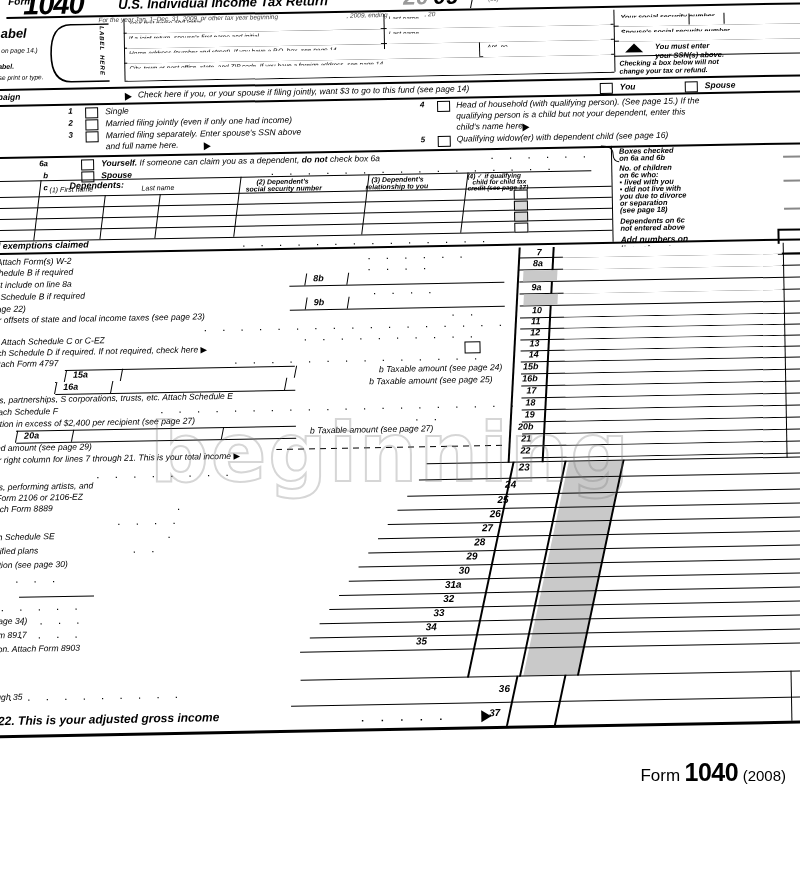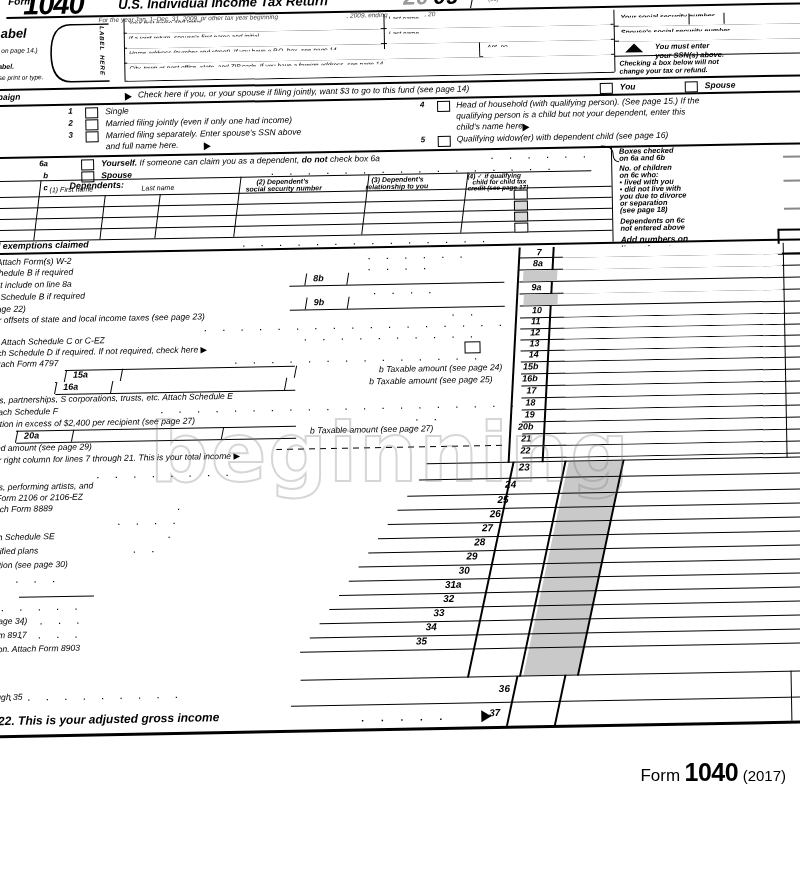--- a/index.html
+++ b/index.html
@@ -464,16 +464,16 @@
     <input class="box" style="left: 612px; top: 722px; width: 208px; height: 9px; border: none; font-size: 9px;">
     <div class="ln vline" style="left:830px;top:690px;height:50px;"></div>
 
   </div>
 
   <div id="wm">beginning</div>
 
   <div id="footer">
     <span class="w1">Form</span>
     <span class="w2">1040</span>
-    <span class="w3">(2017)</span>
+    <span class="w3">(2008)</span>
   </div>
 
 </div>
 
 </body></html>

